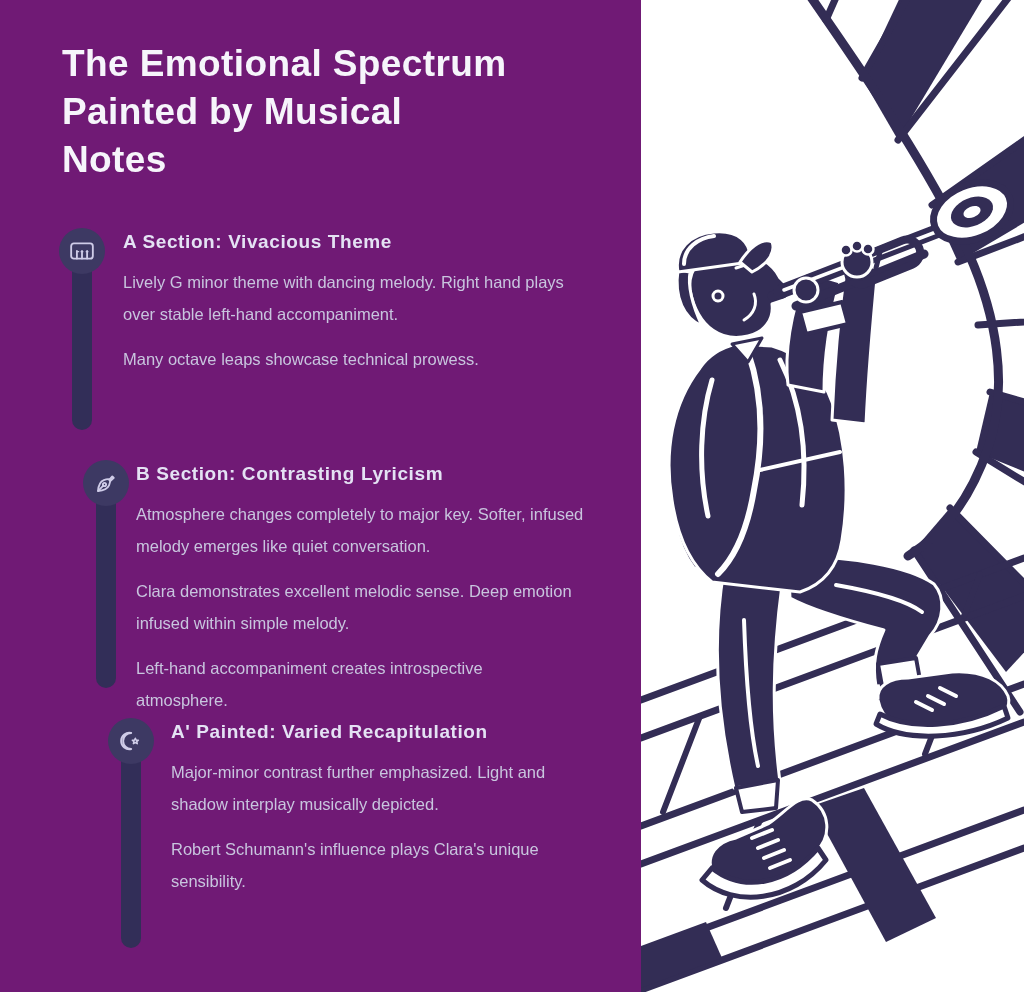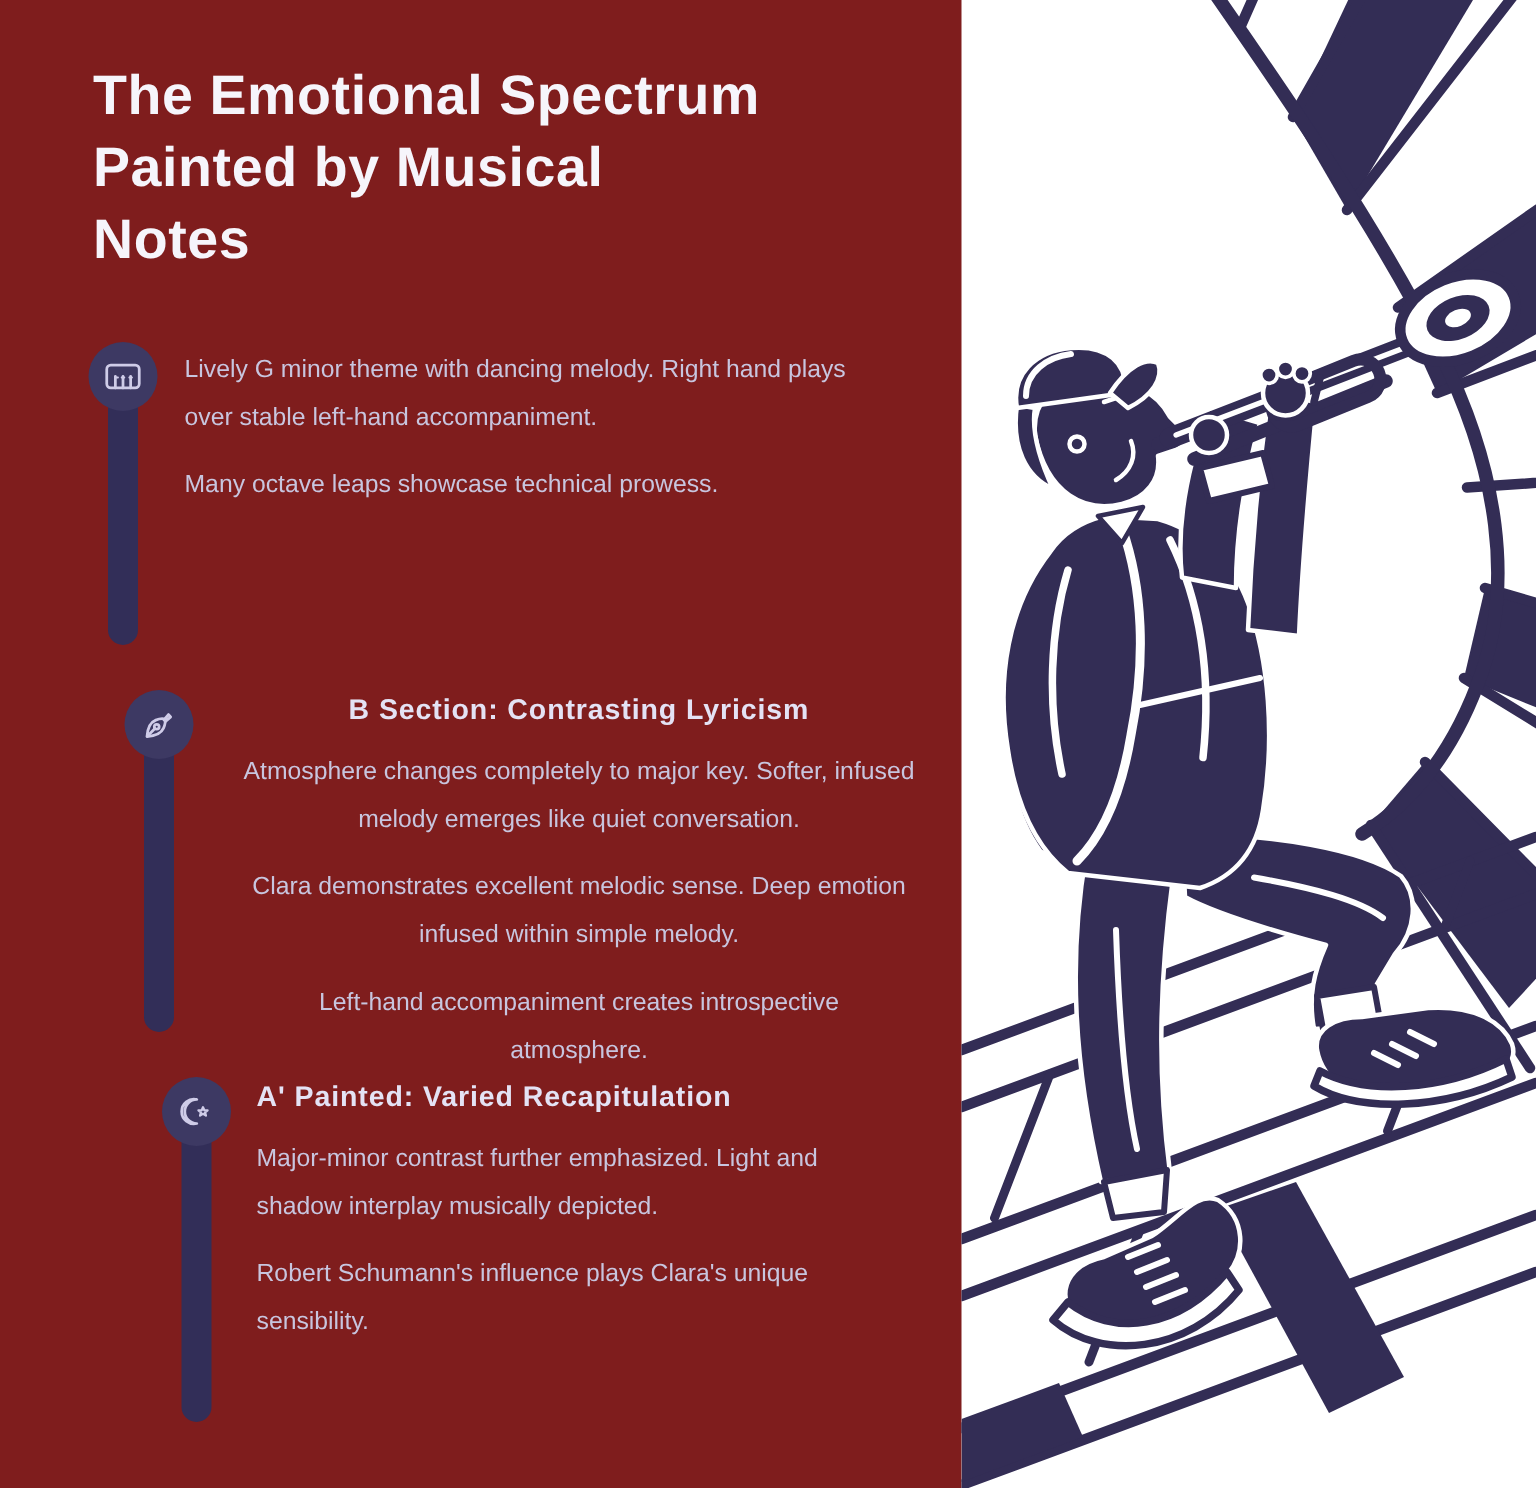--- a/index.html
+++ b/index.html
@@ -1,17 +1,17 @@
 <!DOCTYPE html>
 <html><head>
 <meta charset="utf-8">
 <style>
   html,body{margin:0;padding:0;}
   body{width:1024px;height:992px;overflow:hidden;font-family:"Liberation Sans",sans-serif;}
-  .page{position:relative;width:1024px;height:992px;background:#7f1d1d;overflow:hidden;}
+  .page{position:relative;width:1024px;height:992px;background:#701a75;overflow:hidden;}
 
   
   .title{
     position:absolute;left:62px;top:40px;width:580px;
     margin:0;color:#f6f5fb;font-size:37px;line-height:48px;font-weight:700;
     letter-spacing:.4px;white-space:pre-line;
   }
   .section{position:absolute;}
   .t-circle{
     position:absolute;width:46px;height:46px;border-radius:50%;
@@ -49,39 +49,40 @@
     <div class="t-circle" style="left:59px;top:228px;">
       <span>
         <svg class="icon-svg" width="26" height="26" viewBox="0 0 24 24" fill="none" stroke="#cfcce8" stroke-width="1.7" stroke-linecap="round" stroke-linejoin="round">
           <rect x="2" y="5" width="20" height="14" rx="2.5"></rect>
           <path d="M7.3 19 v-7 M12 19 v-7 M16.7 19 v-7"></path>
           <path d="M7.3 12.6 h1.6 M11.2 12.6 h1.6 M15.9 12.6 h1.6" stroke-width="1.2"></path>
         </svg>
       </span>
     </div>
     <div class="s-content" style="left:123px;top:230px;">
+      <h2 class="s-heading">A Section: Vivacious Theme</h2>
       <p>Lively G minor theme with dancing melody. Right hand plays
 over stable left-hand accompaniment.</p>
       <p>Many octave leaps showcase technical prowess.</p>
     </div>
   </div>
 
   <div class="section">
     <div class="t-bar" style="left:96px;top:483px;height:205px;"></div>
     <div class="t-circle" style="left:83px;top:460px;">
       <span>
         <svg class="icon-svg" width="26" height="26" viewBox="0 0 24 24" fill="none" stroke="#cfcce8" stroke-width="1.7" stroke-linecap="round" stroke-linejoin="round">
           <path d="M4.6 19.4 C5 13.6 6.8 10.6 10 9.3 C12.2 8.4 14.3 8.3 15.6 8.6 C16 10 15.8 12.1 14.8 14.2 C13.4 17.3 10.4 19 4.6 19.4 Z"></path>
           <circle cx="10.6" cy="13.4" r="1.5"></circle>
           <path d="M4.8 19.2 L9.5 14.5"></path>
           <path d="M15 9.2 L17.8 5.9 L19.2 7.3 L16 10.2"></path>
         </svg>
       </span>
     </div>
-    <div class="s-content" style="left:146px;top:462px;text-align:center;">
+    <div class="s-content" style="left:136px;top:462px;">
       <h2 class="s-heading">B Section: Contrasting Lyricism</h2>
       <p>Atmosphere changes completely to major key. Softer, infused
 melody emerges like quiet conversation.</p>
       <p>Clara demonstrates excellent melodic sense. Deep emotion
 infused within simple melody.</p>
       <p>Left-hand accompaniment creates introspective
 atmosphere.</p>
     </div>
   </div>
 

